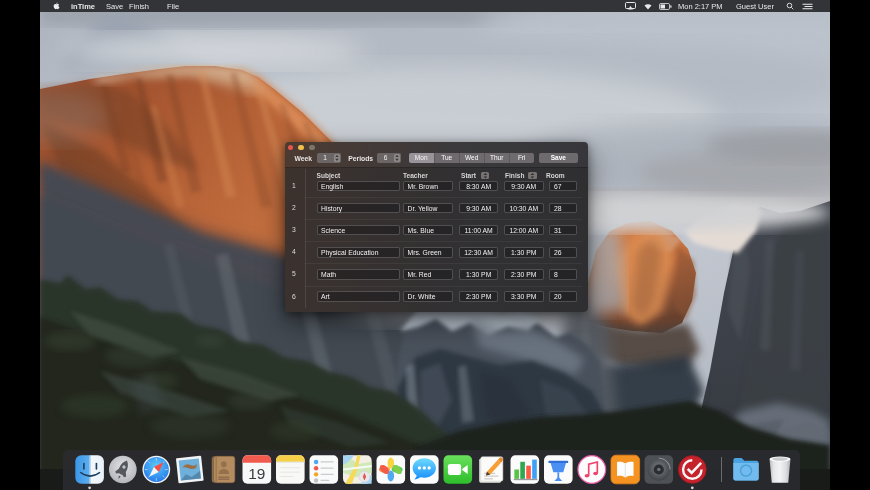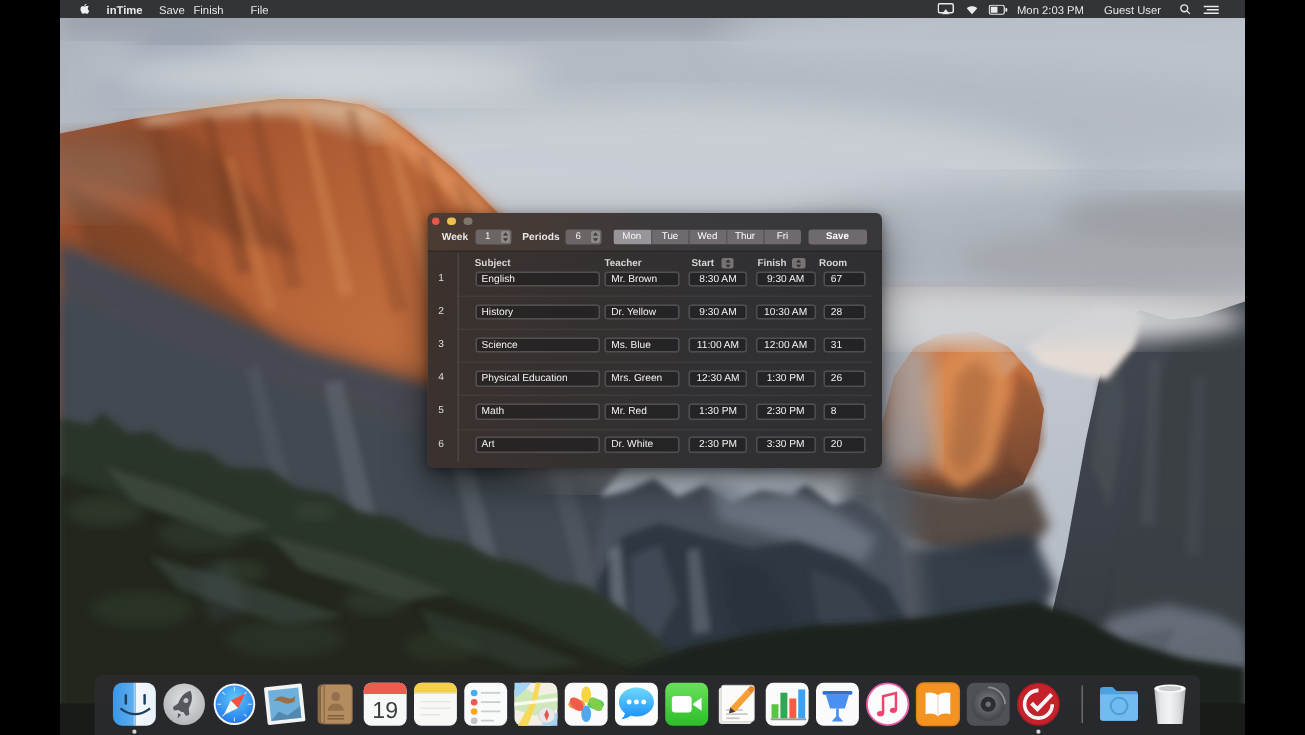--- a/index.html
+++ b/index.html
@@ -186,21 +186,21 @@
       <path d="M11,8 L16,15 L6,15 Z" fill="#e8e9ea"></path>
     </svg>
     <svg class="abs" style="left:603px;top:2px" width="10" height="8" viewBox="0 0 20 16">
       <path d="M10,15 L3,7 C7,3.5 13,3.5 17,7 Z" fill="#e8e9ea"></path>
     </svg>
     <svg class="abs" style="left:619px;top:2.5px" width="13" height="7" viewBox="0 0 26 14">
       <rect x="1" y="1" width="20" height="12" rx="2.5" fill="none" stroke="#e8e9ea" stroke-width="1.6"></rect>
       <rect x="3" y="3" width="9" height="8" fill="#e8e9ea"></rect>
       <rect x="22.5" y="4.5" width="2.5" height="5" rx="1" fill="#e8e9ea"></rect>
     </svg>
-    <span class="abs" style="left:638px;top:1.5px;">Mon 2:03 PM</span>
+    <span class="abs" style="left:638px;top:1.5px;">Mon 2:17 PM</span>
     <span class="abs" style="left:696px;top:1.5px;text-align:center;">Guest User</span>
     <svg class="abs" style="left:746px;top:2px" width="8" height="8" viewBox="0 0 16 16">
       <circle cx="7" cy="7" r="4.6" fill="none" stroke="#e8e9ea" stroke-width="1.8"></circle>
       <line x1="10.5" y1="10.5" x2="14.5" y2="14.5" stroke="#e8e9ea" stroke-width="1.8"></line>
     </svg>
     <svg class="abs" style="left:762px;top:2.5px" width="11" height="7" viewBox="0 0 22 14">
       <line x1="1" y1="2.5" x2="21" y2="2.5" stroke="#e8e9ea" stroke-width="2"></line>
       <line x1="5" y1="7" x2="21" y2="7" stroke="#e8e9ea" stroke-width="2"></line>
       <line x1="1" y1="11.5" x2="21" y2="11.5" stroke="#e8e9ea" stroke-width="2"></line>
     </svg>

